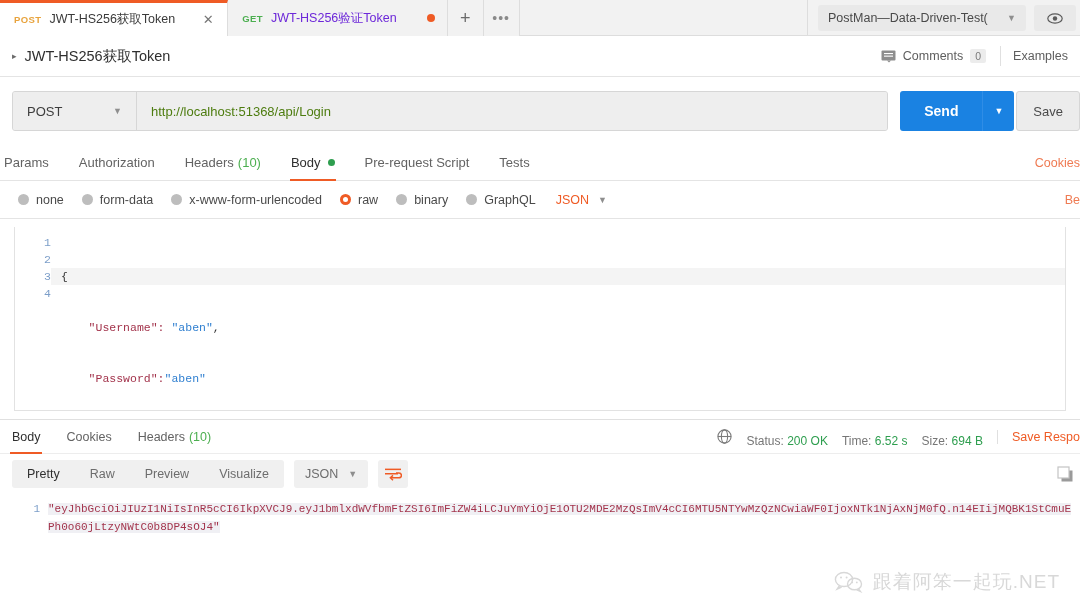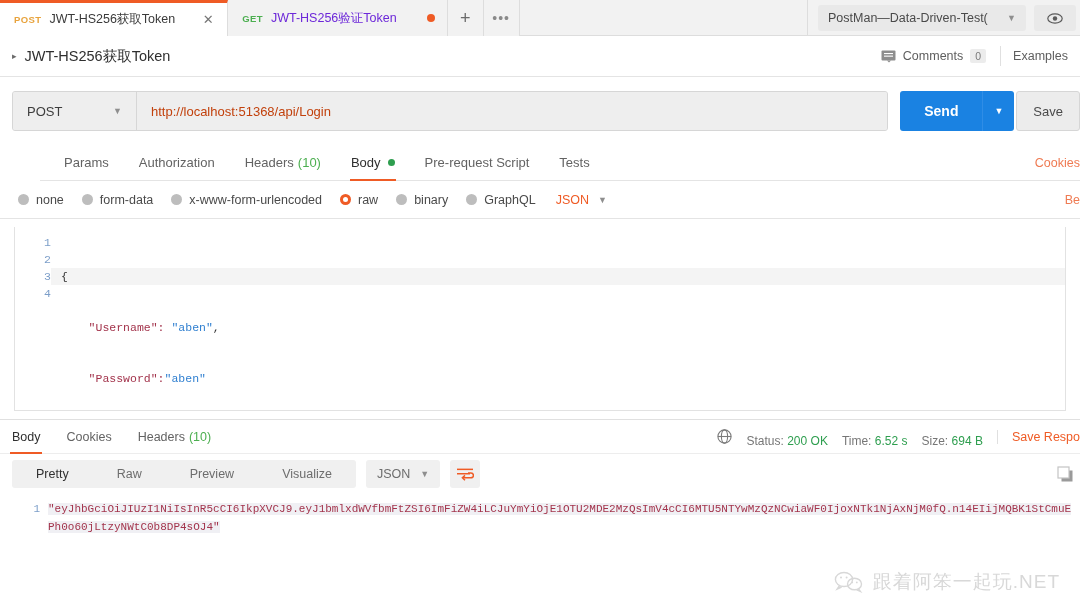--- a/index.html
+++ b/index.html
@@ -109,21 +109,21 @@
   .method {
     display:flex; align-items:center; justify-content:space-between;
     width: 124px; padding: 0 14px;
     background:#eeeeee; border-right: 1px solid #d6d6d6;
     font-size: 13px; color:#3d3d3d; cursor:pointer;
   }
   .method .caret { color:#8e8e8e; font-size: 9px; }
   .urlinput {
     flex: 1; display:flex; align-items:center;
     padding: 0 14px; background:#eeeeee;
-    font-size: 13px; color: #c2410c; cursor:text;
+    font-size: 13px; color: #4d7c0f; cursor:text;
   }
   .send-wrap { display:flex; align-items:stretch; margin-left: 12px; height: 40px; }
   .send-btn {
     display:flex; align-items:center; justify-content:center;
     width: 82px; background: #1a82e2; color:#fff;
     font-size: 14px; font-weight: bold;
     border-radius: 3px 0 0 3px; cursor:pointer;
   }
   .send-caret {
     display:flex; align-items:center; justify-content:center;
@@ -133,24 +133,23 @@
   .save-btn {
     display:flex; align-items:center; justify-content:center;
     margin-left: 2px; padding: 0 16px; height: 40px;
     background: #ececec; border: 1px solid #d6d6d6; border-radius: 3px;
     font-size: 13px; color:#4a4a4a; cursor:pointer; white-space:nowrap;
   }
 
   
   .reqtabs {
     display:flex; align-items:center;
-    padding: 0 0 0 20px; height: 36px;
+    padding: 0 0 0 0; height: 36px;
     border-bottom: 1px solid #e4e4e4;
     position: relative;
-    margin-left: 40px;
   }
   .rtab {
     position: relative; height: 36px;
     display:flex; align-items:center;
     padding: 0 15px; font-size: 13px; color:#636363; cursor:pointer; white-space:nowrap;
   }
   .rtab:first-child { padding-left: 4px; }
   .rtab.active { color:#2f2f2f; }
   .rtab.active::after {
     content:""; position:absolute; left: 14px; right: 14px; bottom: 0;
@@ -249,21 +248,21 @@
   }
 
   .resp-toolbar {
     display:flex; align-items:center; gap: 0;
     padding: 6px 0 6px 12px; border-top:1px solid #ededed;
   }
   .pill-group {
     display:flex; align-items:center; background:#f0f0f0; border-radius:3px; height: 28px;
   }
   .pill {
-    padding: 0 24px; height: 32px; display:flex; align-items:center;
+    padding: 0 15px; height: 32px; display:flex; align-items:center;
     font-size: 12.5px; color:#6d6d6d; cursor:pointer;
   }
   .pill.active { color:#303030; }
   .fmt-group {
     display:flex; align-items:center; gap: 10px;
     margin-left: 10px; height: 28px; padding: 0 11px;
     background:#f0f0f0; border-radius:3px;
     font-size: 12.5px; color:#6d6d6d; cursor:pointer;
   }
   .fmt-group .caret { color:#8e8e8e; font-size:9px; }

